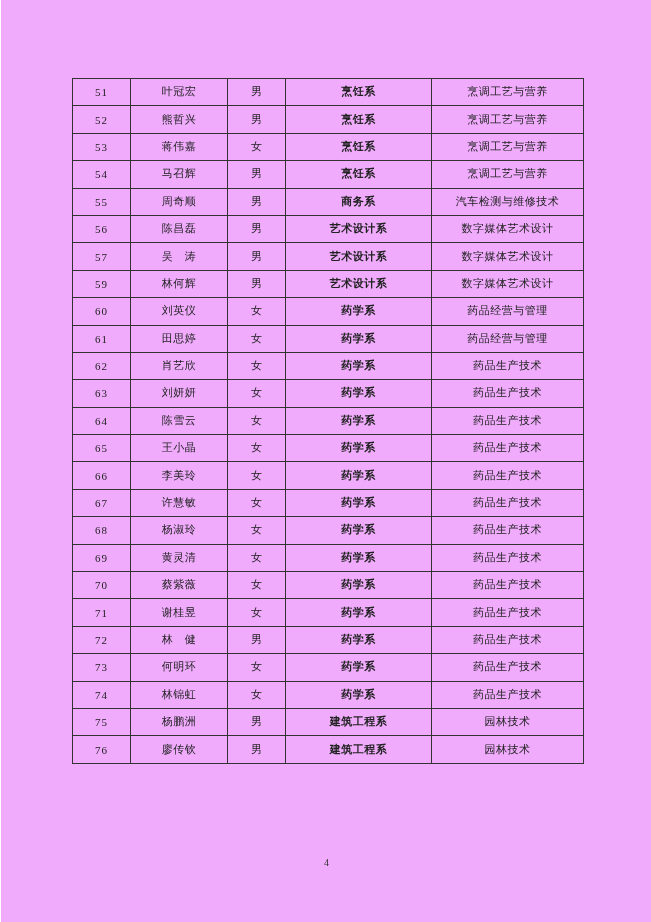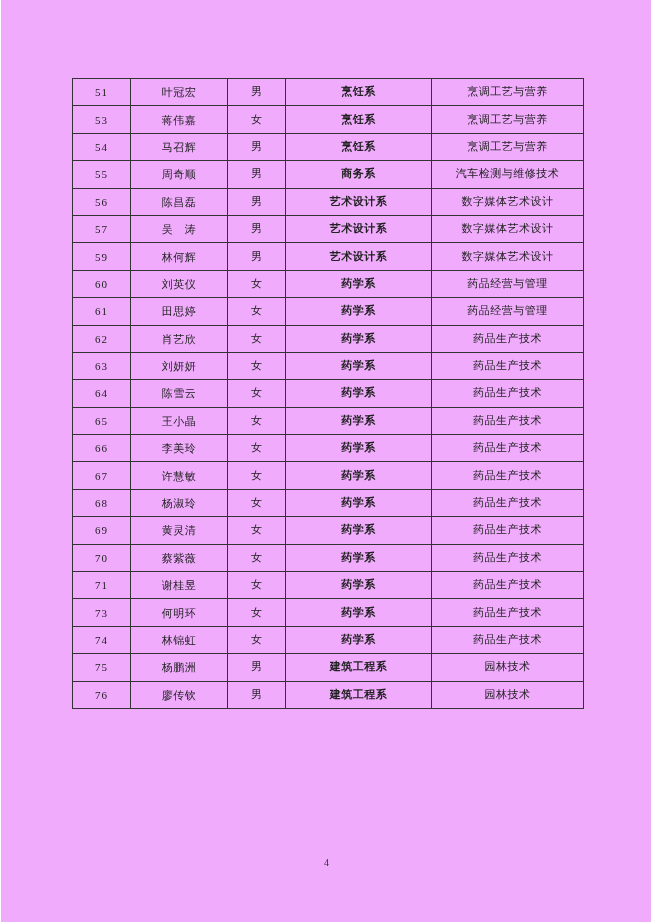--- a/index.html
+++ b/index.html
@@ -35,21 +35,21 @@
       height: 26.4px;
       padding: 0;
       text-align: center;
       vertical-align: middle;
       font-size: 11px;
       line-height: 12px;
       white-space: nowrap;
       overflow: hidden;
     }
     td.c-no { width: 57px; font-family: "Liberation Serif", serif; font-size: 12px; letter-spacing: 1px; }
-    td.c-name { width: 96px; letter-spacing: 0.5px; font-family: Liberation Serif, serif; }
+    td.c-name { width: 96px; letter-spacing: 0.5px; }
     td.c-gender { width: 57px; }
     td.c-dept { width: 145px; letter-spacing: 0.5px; font-weight: bold; }
     td.c-major { width: 151px; letter-spacing: 0.5px; }
     .page-number {
       position: absolute;
       left: 0;
       width: 651px;
       top: 857px;
       text-align: center;
       font-family: "Liberation Serif", serif;
@@ -65,20 +65,27 @@
     <tbody id="roster-body">
 
     <tr>
           <td class="c-no">51</td>
           <td class="c-name">叶冠宏</td>
           <td class="c-gender">男</td>
           <td class="c-dept">烹饪系</td>
           <td class="c-major">烹调工艺与营养</td>
         </tr>
         <tr>
+          <td class="c-no">52</td>
+          <td class="c-name">熊哲兴</td>
+          <td class="c-gender">男</td>
+          <td class="c-dept">烹饪系</td>
+          <td class="c-major">烹调工艺与营养</td>
+        </tr>
+        <tr>
           <td class="c-no">53</td>
           <td class="c-name">蒋伟嘉</td>
           <td class="c-gender">女</td>
           <td class="c-dept">烹饪系</td>
           <td class="c-major">烹调工艺与营养</td>
         </tr>
         <tr>
           <td class="c-no">54</td>
           <td class="c-name">马召辉</td>
           <td class="c-gender">男</td>
@@ -191,20 +198,27 @@
           <td class="c-major">药品生产技术</td>
         </tr>
         <tr>
           <td class="c-no">71</td>
           <td class="c-name">谢桂昱</td>
           <td class="c-gender">女</td>
           <td class="c-dept">药学系</td>
           <td class="c-major">药品生产技术</td>
         </tr>
         <tr>
+          <td class="c-no">72</td>
+          <td class="c-name">林　健</td>
+          <td class="c-gender">男</td>
+          <td class="c-dept">药学系</td>
+          <td class="c-major">药品生产技术</td>
+        </tr>
+        <tr>
           <td class="c-no">73</td>
           <td class="c-name">何明环</td>
           <td class="c-gender">女</td>
           <td class="c-dept">药学系</td>
           <td class="c-major">药品生产技术</td>
         </tr>
         <tr>
           <td class="c-no">74</td>
           <td class="c-name">林锦虹</td>
           <td class="c-gender">女</td>

